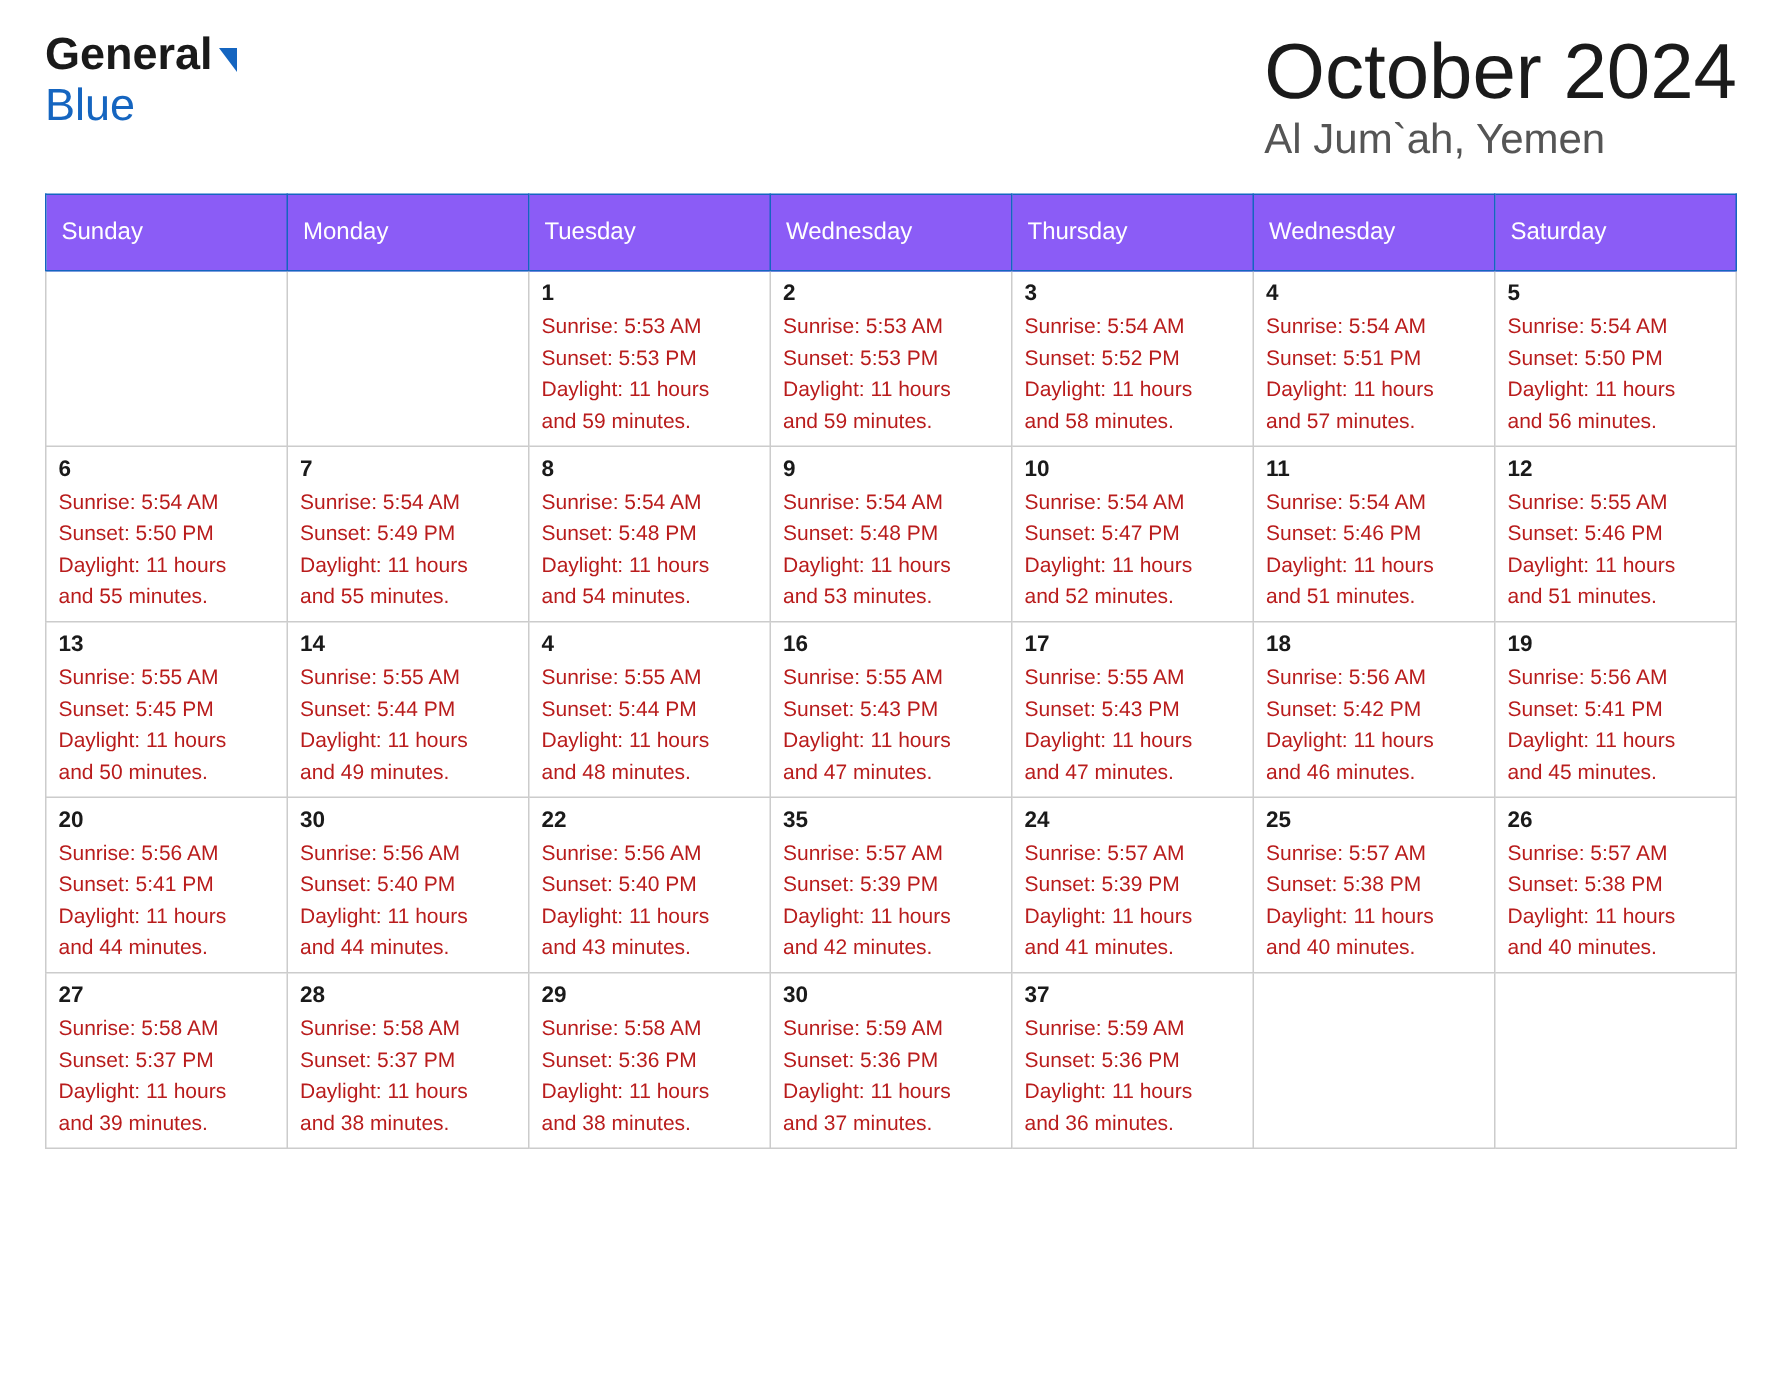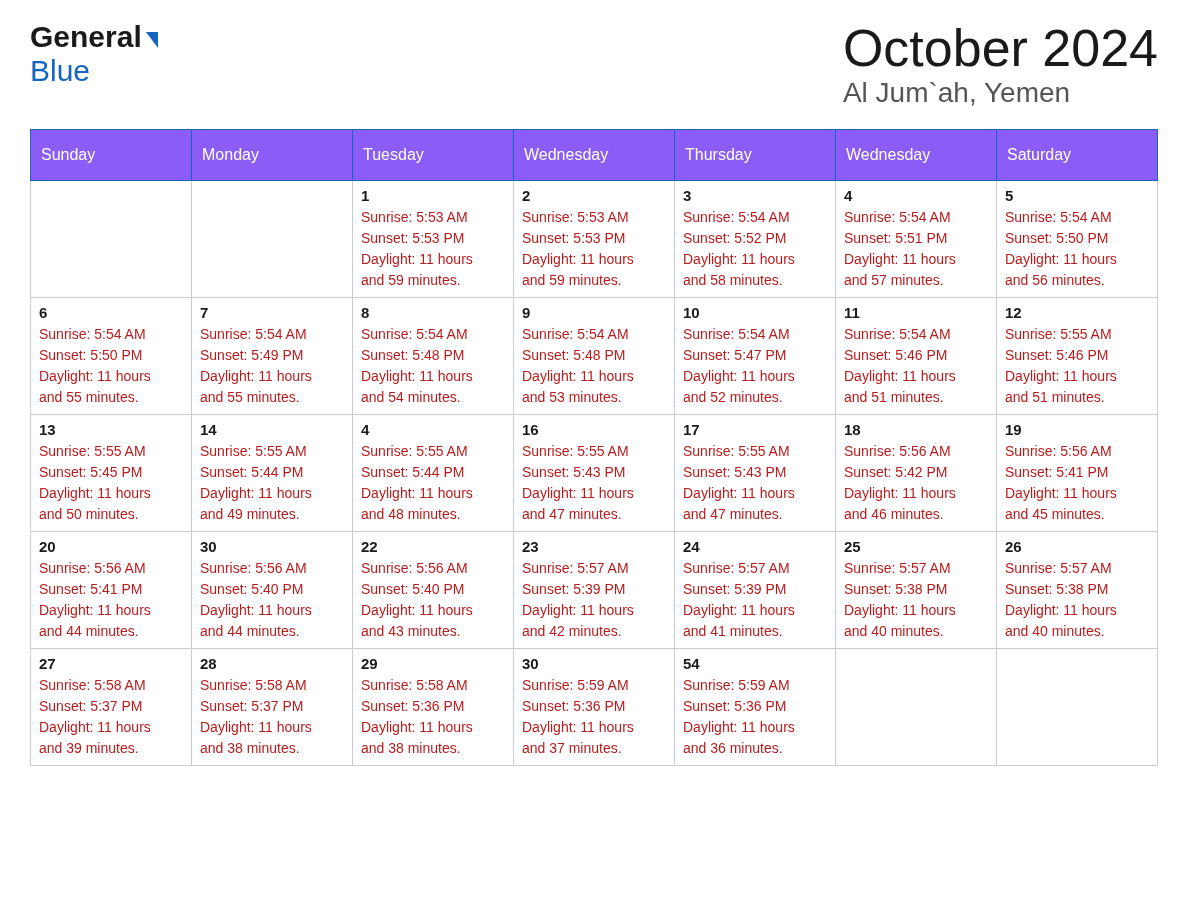--- a/index.html
+++ b/index.html
@@ -205,21 +205,21 @@
         </td>
         <td>
           <span class="day-number">30</span>
           <div class="day-info">Sunrise: 5:56 AM<br>Sunset: 5:40 PM<br>Daylight: 11 hours<br>and 44 minutes.</div>
         </td>
         <td>
           <span class="day-number">22</span>
           <div class="day-info">Sunrise: 5:56 AM<br>Sunset: 5:40 PM<br>Daylight: 11 hours<br>and 43 minutes.</div>
         </td>
         <td>
-          <span class="day-number">23</span>
+          <span class="day-number">35</span>
           <div class="day-info">Sunrise: 5:57 AM<br>Sunset: 5:39 PM<br>Daylight: 11 hours<br>and 42 minutes.</div>
         </td>
         <td>
           <span class="day-number">24</span>
           <div class="day-info">Sunrise: 5:57 AM<br>Sunset: 5:39 PM<br>Daylight: 11 hours<br>and 41 minutes.</div>
         </td>
         <td>
           <span class="day-number">25</span>
           <div class="day-info">Sunrise: 5:57 AM<br>Sunset: 5:38 PM<br>Daylight: 11 hours<br>and 40 minutes.</div>
         </td>
@@ -239,20 +239,20 @@
         </td>
         <td>
           <span class="day-number">29</span>
           <div class="day-info">Sunrise: 5:58 AM<br>Sunset: 5:36 PM<br>Daylight: 11 hours<br>and 38 minutes.</div>
         </td>
         <td>
           <span class="day-number">30</span>
           <div class="day-info">Sunrise: 5:59 AM<br>Sunset: 5:36 PM<br>Daylight: 11 hours<br>and 37 minutes.</div>
         </td>
         <td>
-          <span class="day-number">54</span>
+          <span class="day-number">37</span>
           <div class="day-info">Sunrise: 5:59 AM<br>Sunset: 5:36 PM<br>Daylight: 11 hours<br>and 36 minutes.</div>
         </td>
         <td class="empty-cell"></td>
         <td class="empty-cell"></td>
       </tr>
     </tbody>
 </table>
 
 </body></html>

